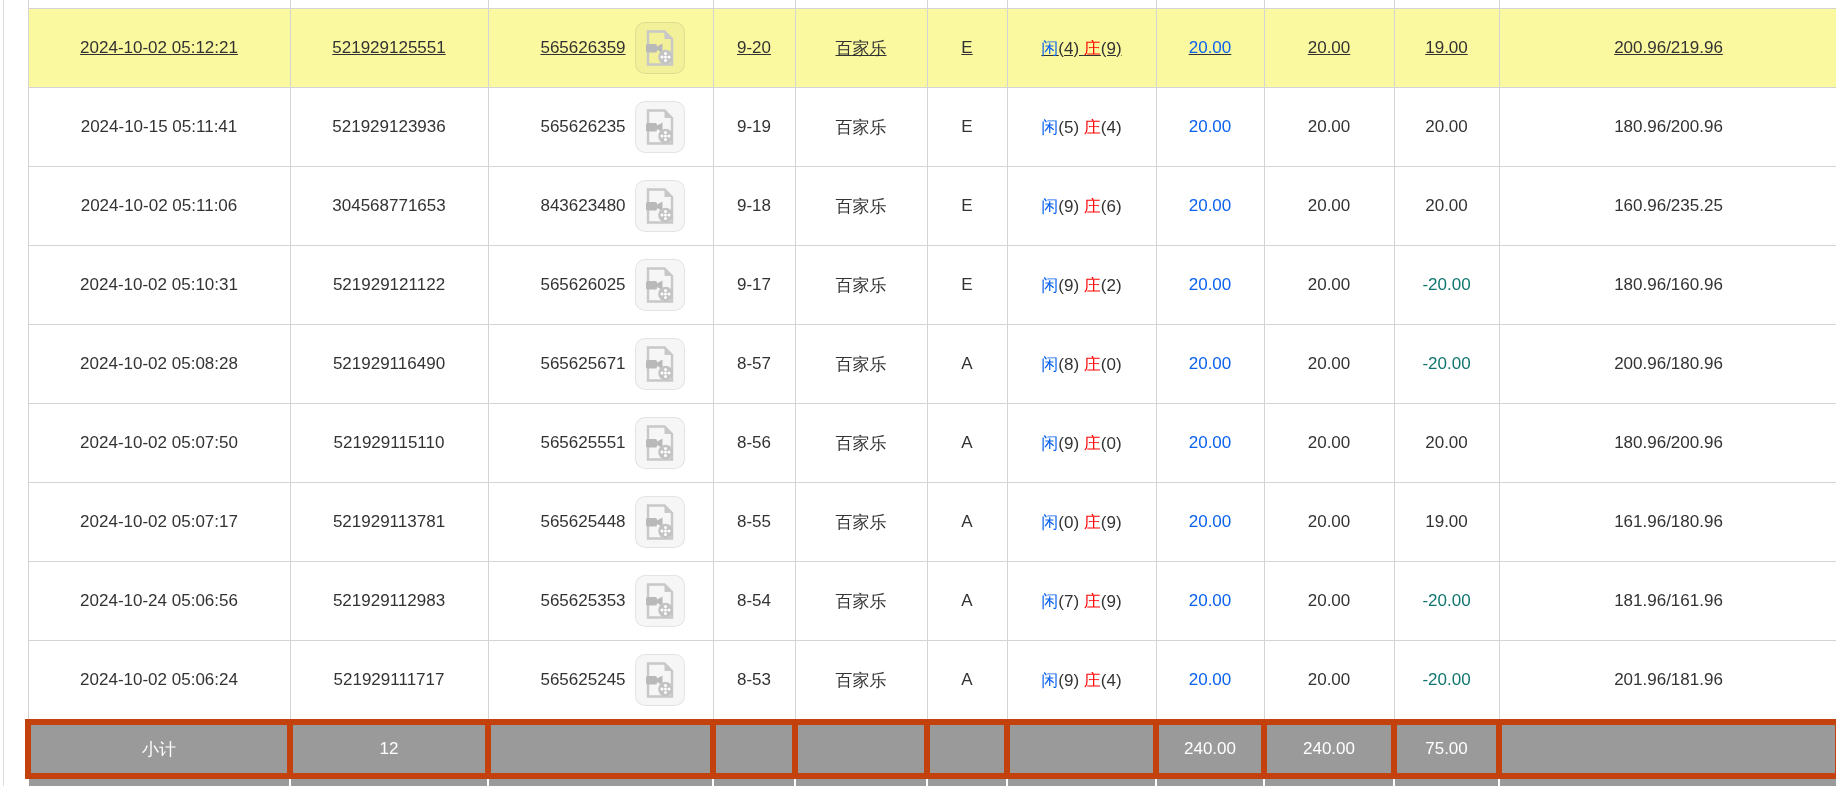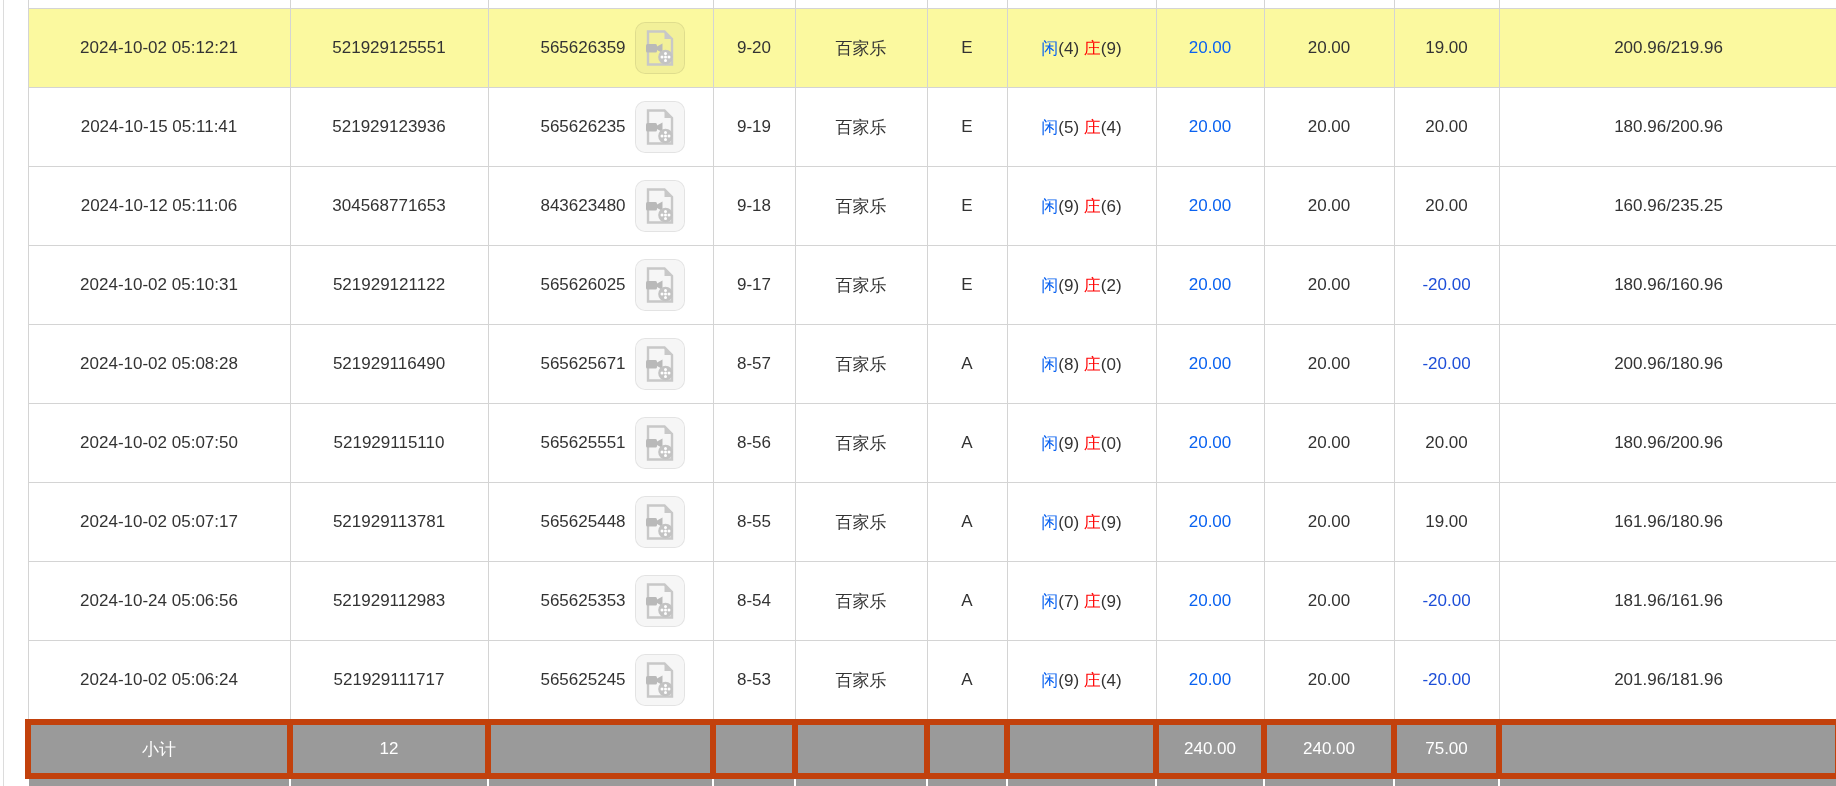--- a/index.html
+++ b/index.html
@@ -16,32 +16,32 @@
     margin-left:25px;width:1811px;
   }
   td{
     border:1px solid #d4d4d4;
     text-align:center;vertical-align:middle;
     font-size:17px;color:#333333;padding:0;
     overflow:hidden;white-space:nowrap;
   }
   tr.partial-top td{border-top:none;height:8px;background:#ffffff;}
   tr.row td{height:78px;background:#ffffff;}
-  tr.row.hl td{background:#fbf99f;}
+  tr.row.hl td{background:#fbf99f;text-decoration:underline;}
   .gamecell{display:flex;align-items:center;justify-content:center;gap:9px;padding-left:24px;}
   .video-btn{
     width:48px;height:50px;border-radius:10px;
     border:1px solid rgba(0,0,0,0.08);
     background:rgba(0,0,0,0.035);
     display:flex;align-items:center;justify-content:center;
     cursor:pointer;flex:0 0 auto;
   }
   .blue{color:#0a62f0;}
   .red{color:#ff0000;}
-  .neg{color:#1d4ed8;}
+  .neg{color:#0f766e;}
   .bet-link{color:#0a62f0;cursor:pointer;}
   tr.subtotal td{
     background:#9a9a9a;border:6px solid #c2410c;
     color:#ffffff;height:48px;
   }
   tr.partial-bottom td{
     background:#9a9a9a;border:2px solid #ffffff;height:16px;
   }
 </style>
 </head>
@@ -133,21 +133,21 @@
         <td>9-19</td>
         <td>百家乐</td>
         <td>E</td>
         <td><span class="blue">闲</span><span>(5) </span><span class="red">庄</span><span>(4)</span></td>
         <td><span class="bet-link">20.00</span></td>
         <td>20.00</td>
         <td><span>20.00</span></td>
         <td>180.96/200.96</td>
       </tr>
       <tr class="row">
-        <td>2024-10-12 05:11:06</td>
+        <td>2024-10-02 05:11:06</td>
         <td>304568771653</td>
         <td>
           <span class="gamecell">
             <span>843623480</span>
   <span class="video-btn">
     <svg width="30" height="36" viewBox="0 0 30 36" xmlns="http://www.w3.org/2000/svg">
       <path d="M3 1.5 H19.5 L27 9 V34.5 H3 Z" fill="none" stroke="#c8c8c8" stroke-width="2.4"></path>
       <path d="M19.5 1.5 L27 9 H19.5 Z" fill="#c8c8c8"></path>
       <rect x="1" y="14" width="11" height="8.5" rx="1.5" fill="#b9b9b9"></rect>
       <path d="M12 16.5 L17.5 13.5 V23 L12 20 Z" fill="#b9b9b9"></path>

